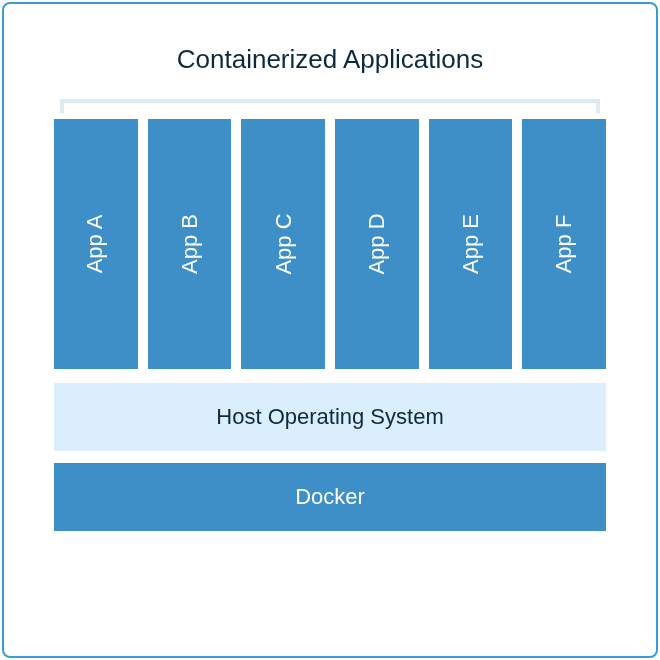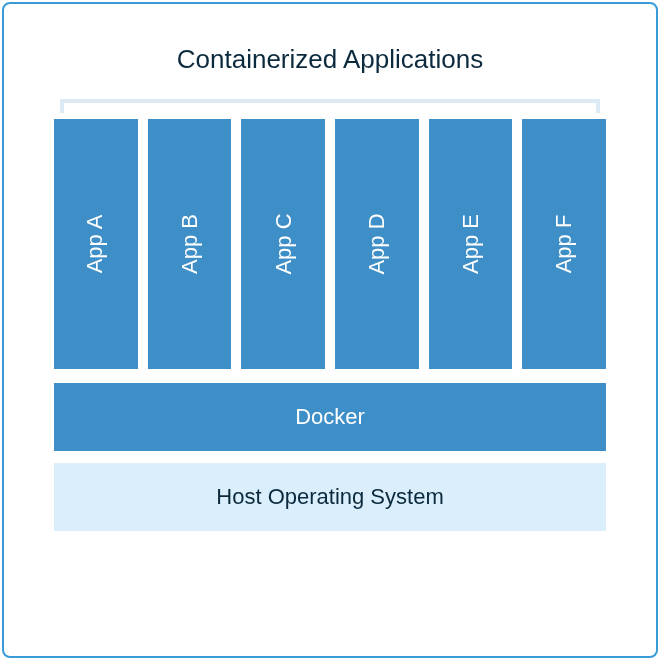--- a/index.html
+++ b/index.html
@@ -88,15 +88,15 @@
     <div class="app">
         <span>App D</span>
       </div>
     <div class="app">
         <span>App E</span>
       </div>
     <div class="app">
         <span>App F</span>
       </div>
   </div>
+  <div class="layer host-os">Host Operating System</div>
   <div class="layer docker">Docker</div>
-  <div class="layer host-os">Host Operating System</div>
 </div>
 
 </body></html>

